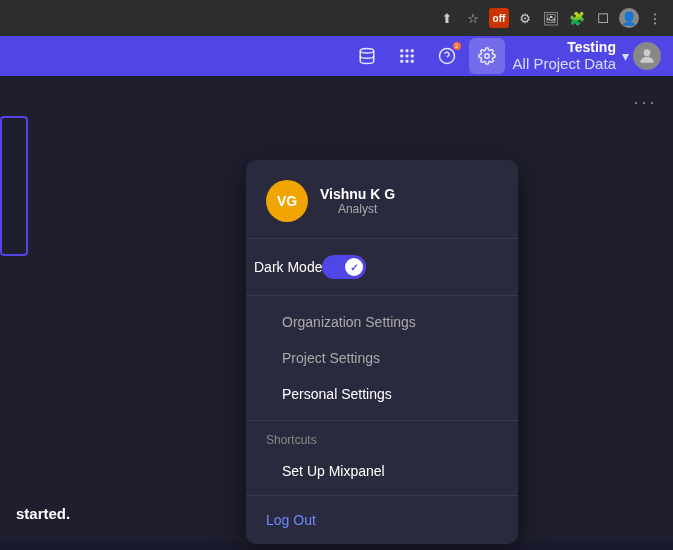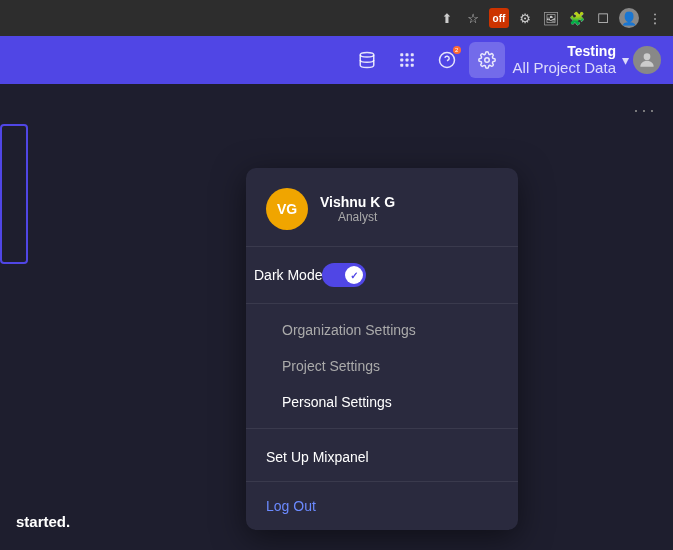--- a/index.html
+++ b/index.html
@@ -32,21 +32,21 @@
       align-items: center;
       justify-content: center;
       color: #ccc;
       font-size: 13px;
       cursor: pointer;
     }
 
     
     .app-header {
       background: #5046e5;
-      height: 48px;
+      height: 40px;
       display: flex;
       align-items: center;
       justify-content: flex-end;
       padding: 0 12px;
       gap: 4px;
     }
 
     .header-icon-btn {
       width: 36px;
       height: 36px;
@@ -261,21 +261,21 @@
       border-bottom: 1px solid rgba(255,255,255,0.08);
     }
 
     .shortcuts-label {
       padding: 0 20px 8px;
       color: #888;
       font-size: 12px;
     }
 
     .shortcuts-item {
-      padding: 8px 20px;
+      padding: 8px 36px;
       color: #fff;
       font-size: 14px;
       cursor: pointer;
     }
 
     
     .logout-section {
       padding: 4px 0;
     }
 
@@ -382,20 +382,21 @@
       </div>
       <div class="menu-item">
         <span>Project Settings</span>
       </div>
       <div class="menu-item active">
         <span>Personal Settings</span>
       </div>
     </div>
 
     <div class="shortcuts-section">
+      <div class="shortcuts-label">Shortcuts</div>
       <div class="shortcuts-item">
         <span>Set Up Mixpanel</span>
       </div>
     </div>
 
     <div class="logout-section">
       <div class="logout-item">Log Out</div>
     </div>
 
   </div>

